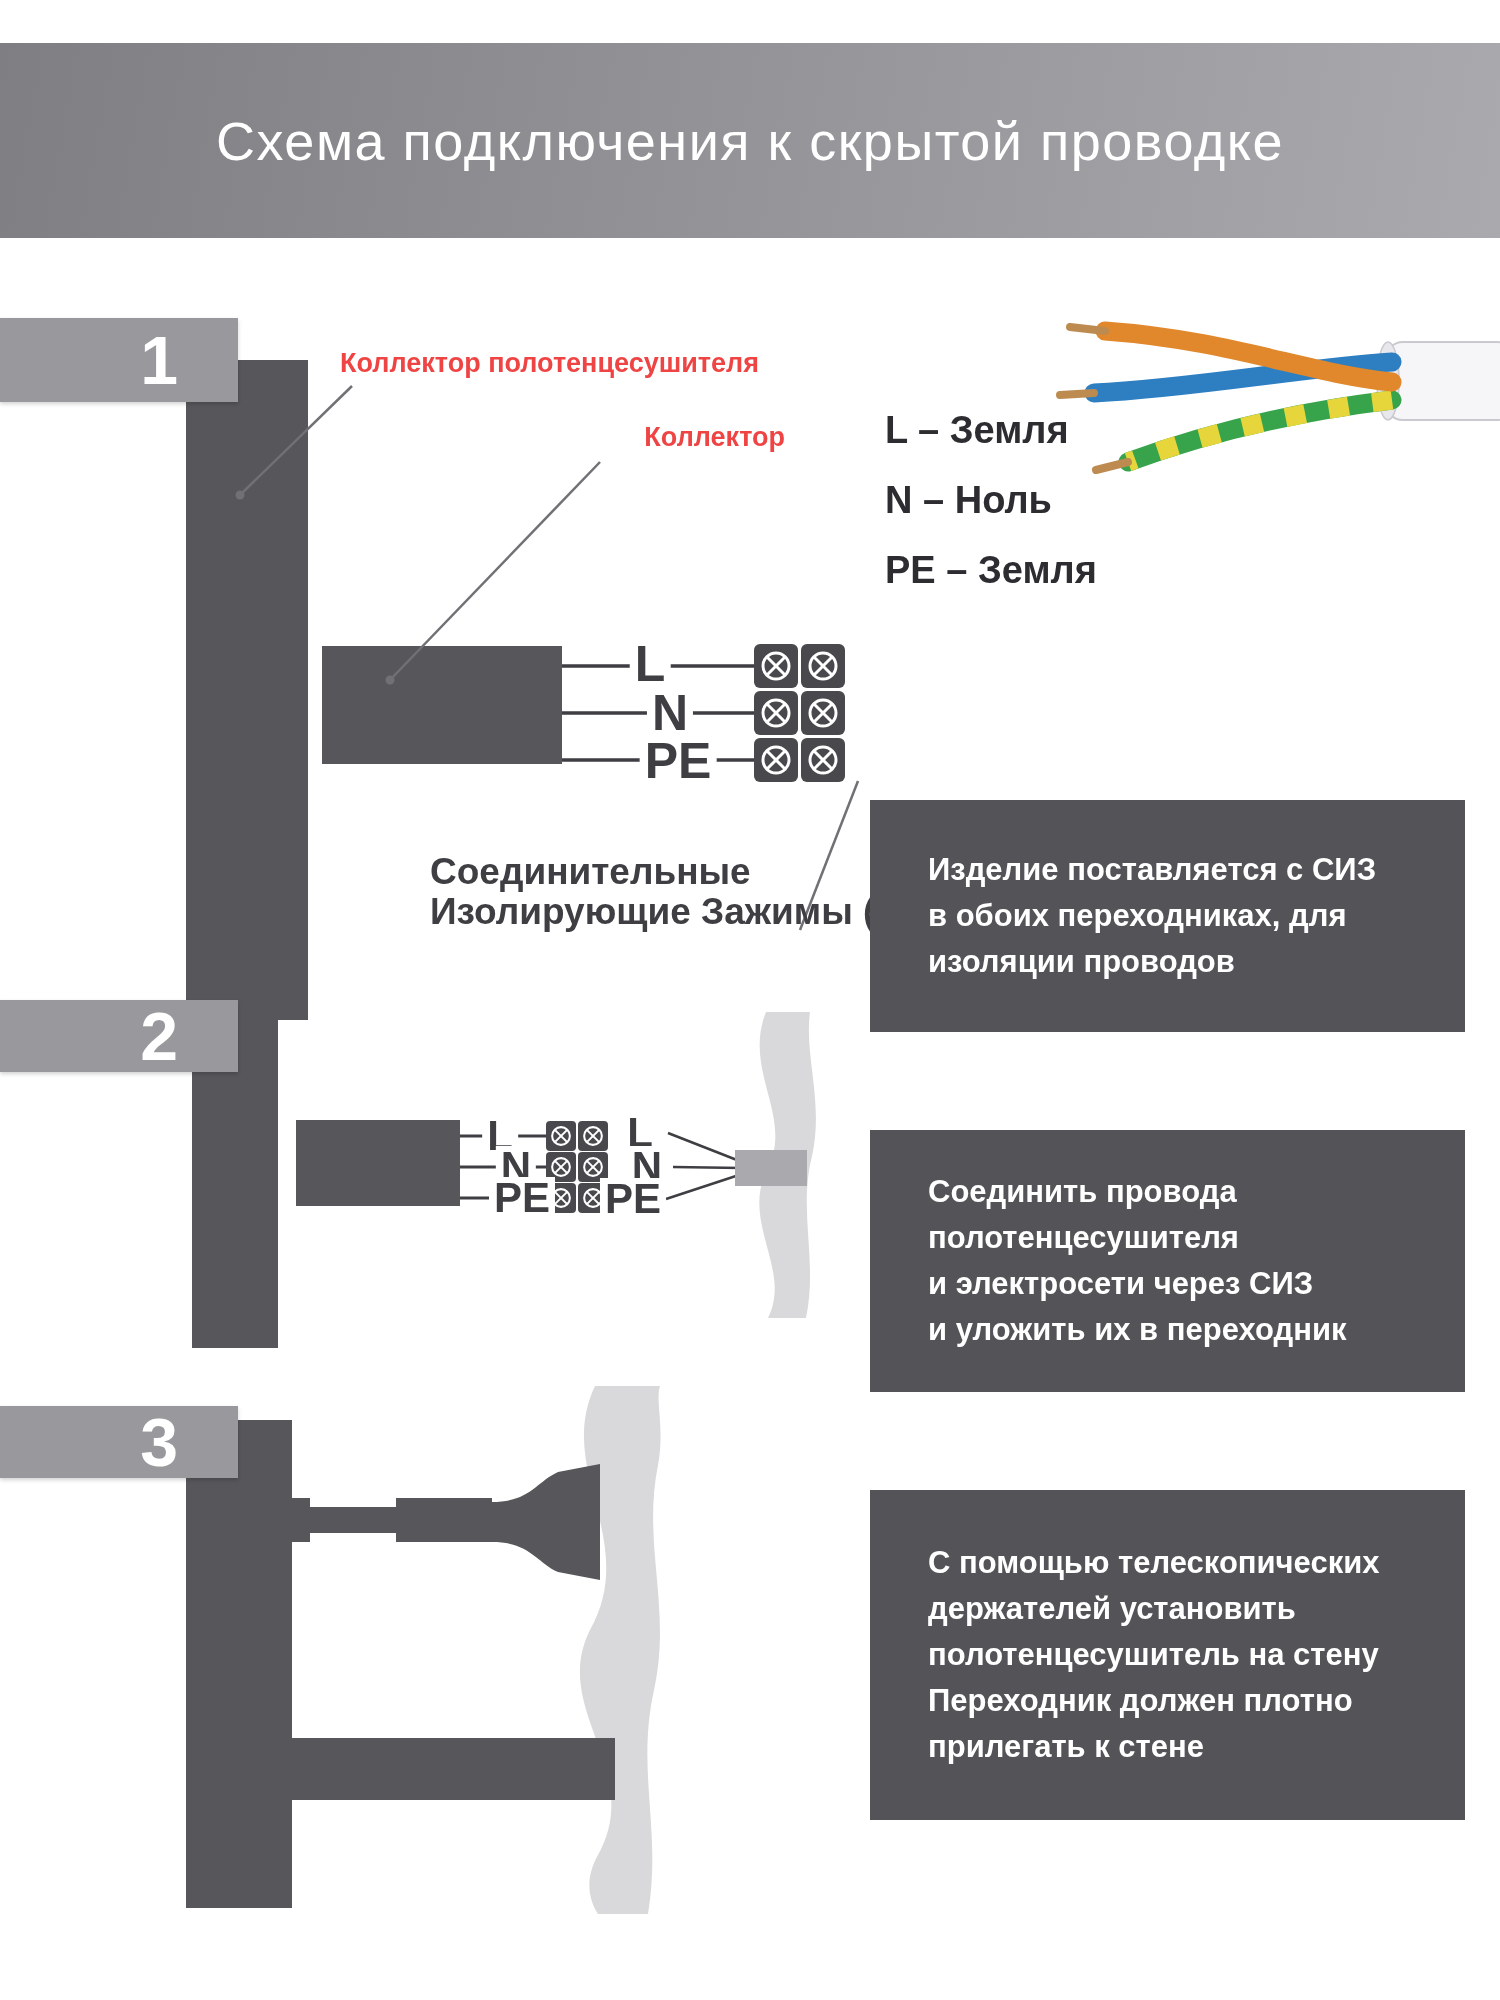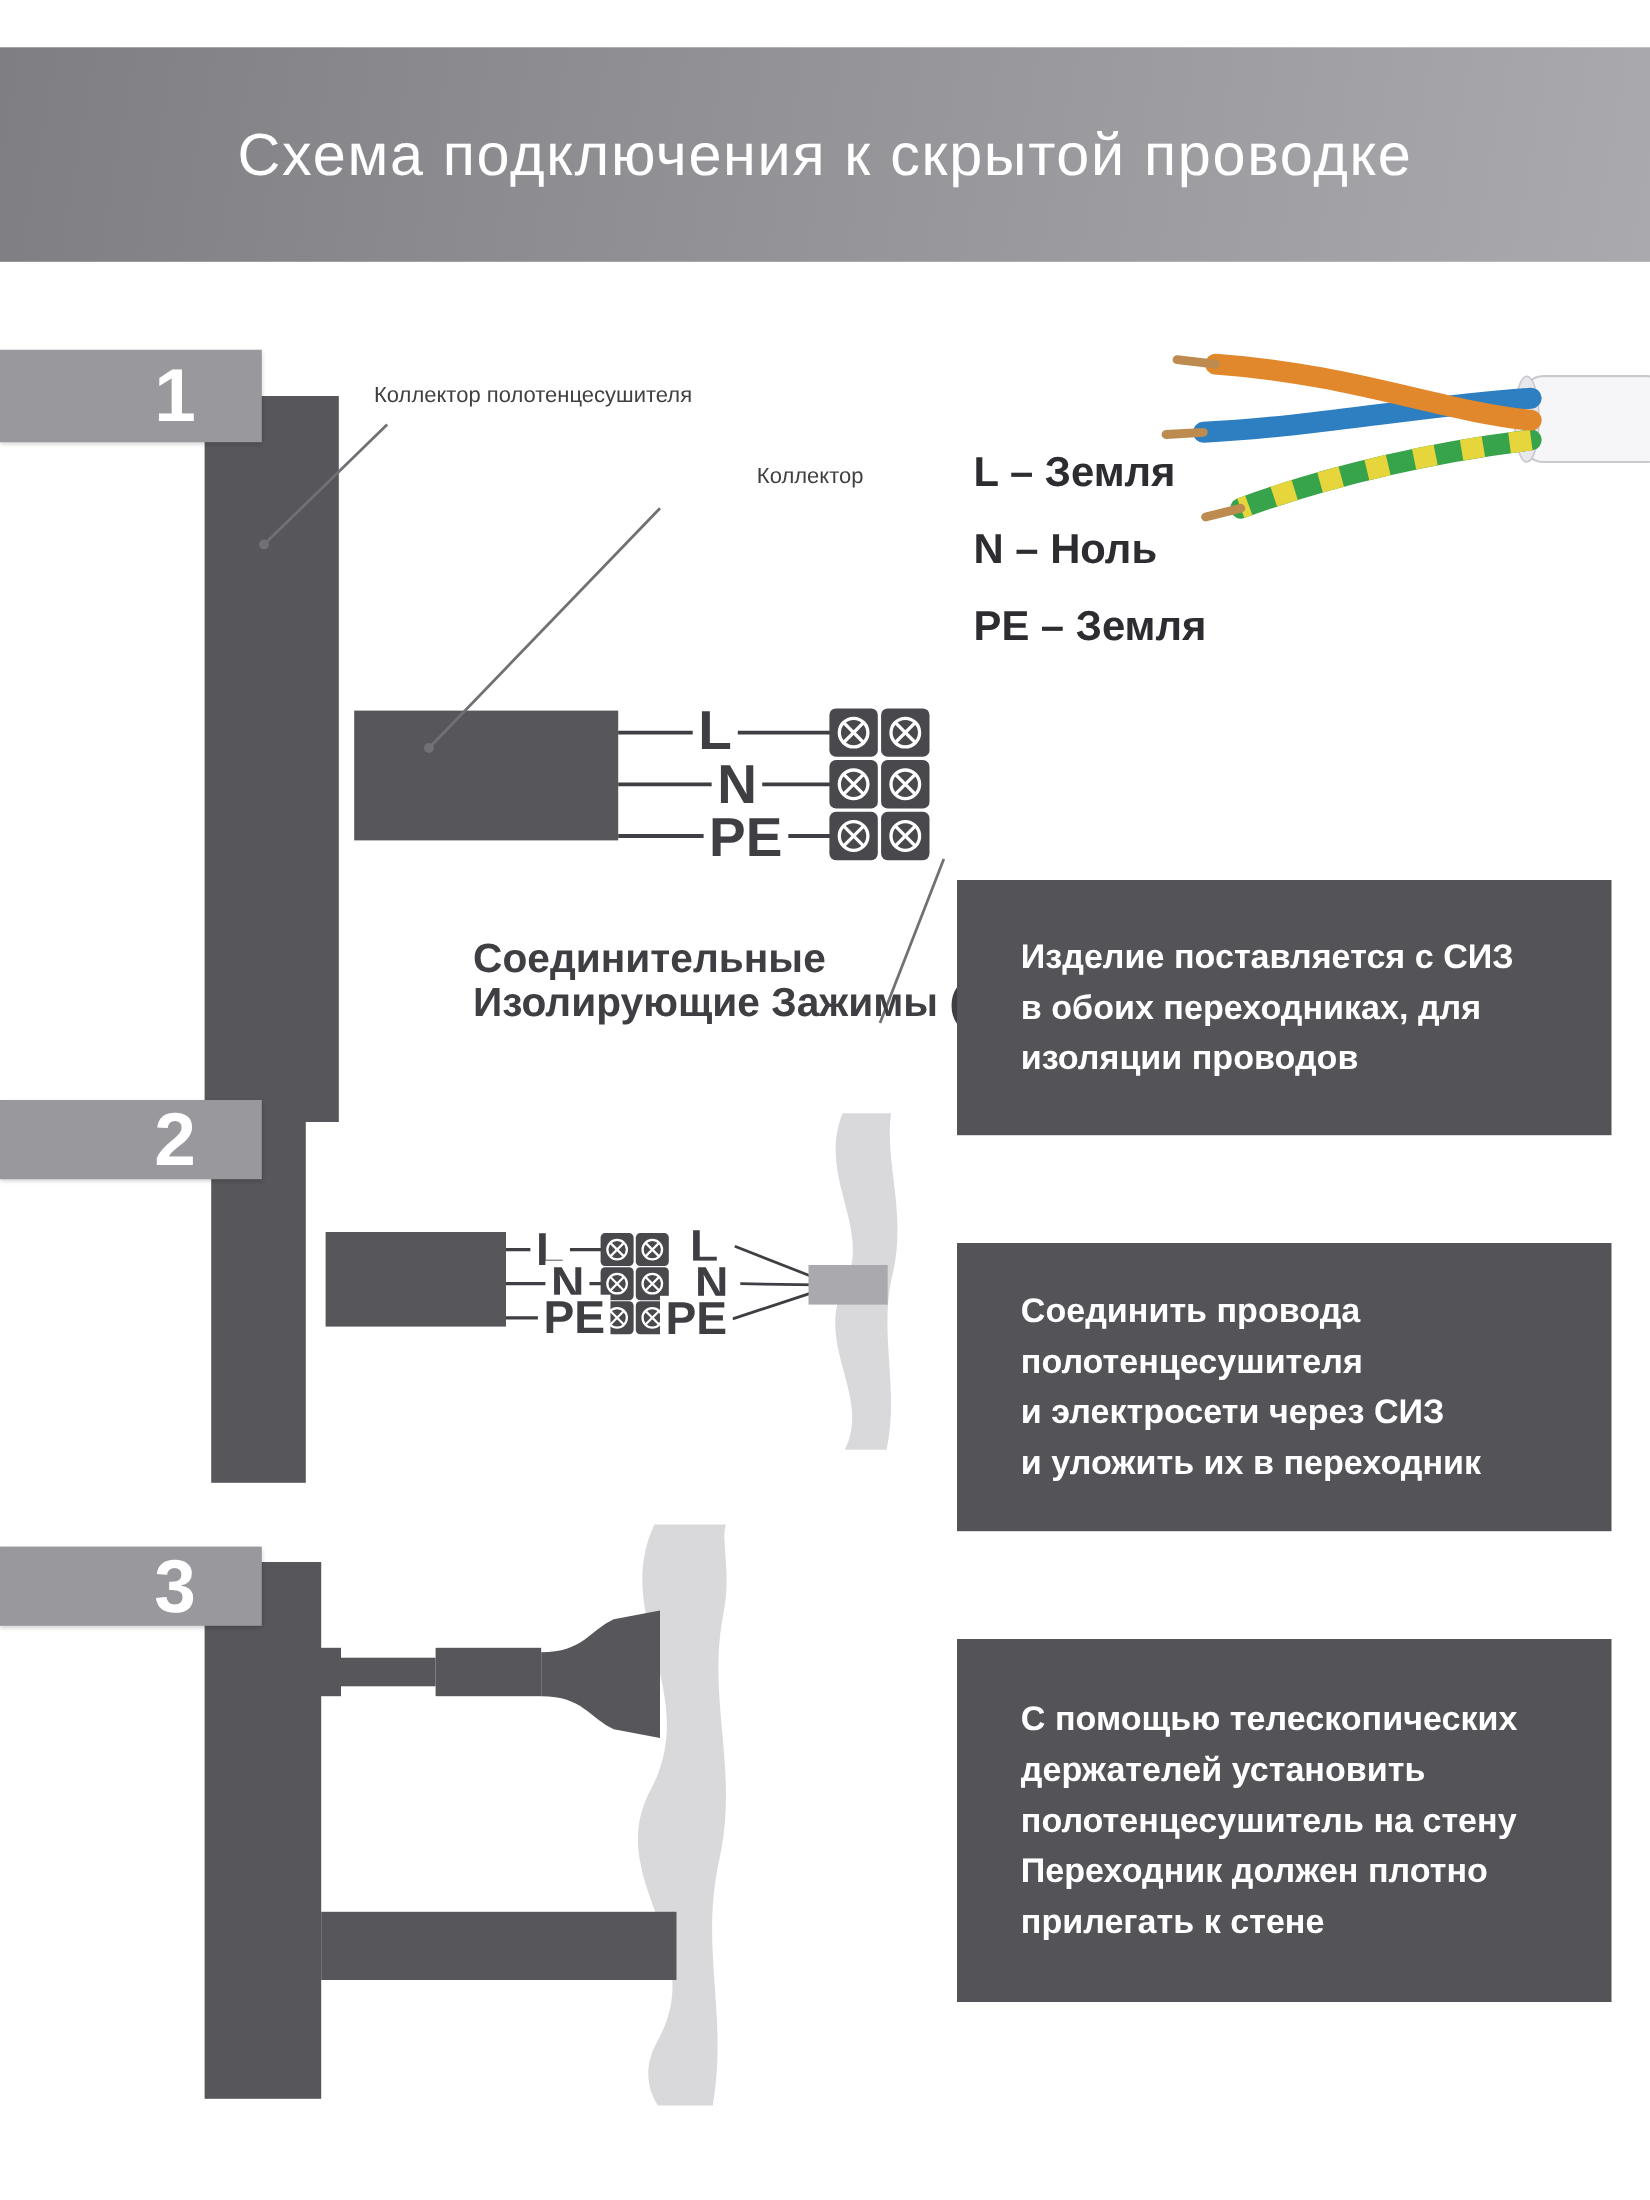--- a/index.html
+++ b/index.html
@@ -23,21 +23,21 @@
     position:absolute;left:0;width:238px;background:#98989d;z-index:2;
     display:flex;align-items:center;justify-content:flex-end;padding-right:60px;
     box-sizing:border-box;box-shadow:0 2px 4px rgba(0,0,0,.18);
   }
   .tab-1{top:318px;height:84px;}
   .tab-2{top:1000px;height:72px;}
   .tab-3{top:1406px;height:72px;}
   .step-num{color:#ffffff;font-size:68px;font-weight:bold;line-height:1;}
   
   .dlabel{
-    position:absolute;z-index:2;color:#404040;font-weight:normal;font-size:20px;white-space:nowrap;
+    position:absolute;z-index:2;color:#ef4444;font-weight:bold;font-size:27px;white-space:nowrap;
   }
   .label-collector{left:340px;top:348px;}
   .label-adapter{right:715px;top:422px;}
   .siz-label{
     position:absolute;z-index:2;left:430px;top:852px;color:#3e3e43;font-weight:bold;
     font-size:37px;line-height:40px;white-space:pre-line;
   }
   .wire-letter{
     position:absolute;z-index:2;transform:translate(-50%,-50%);
     color:#3e3e43;font-weight:bold;background:#ffffff;padding:0 5px;line-height:1;

